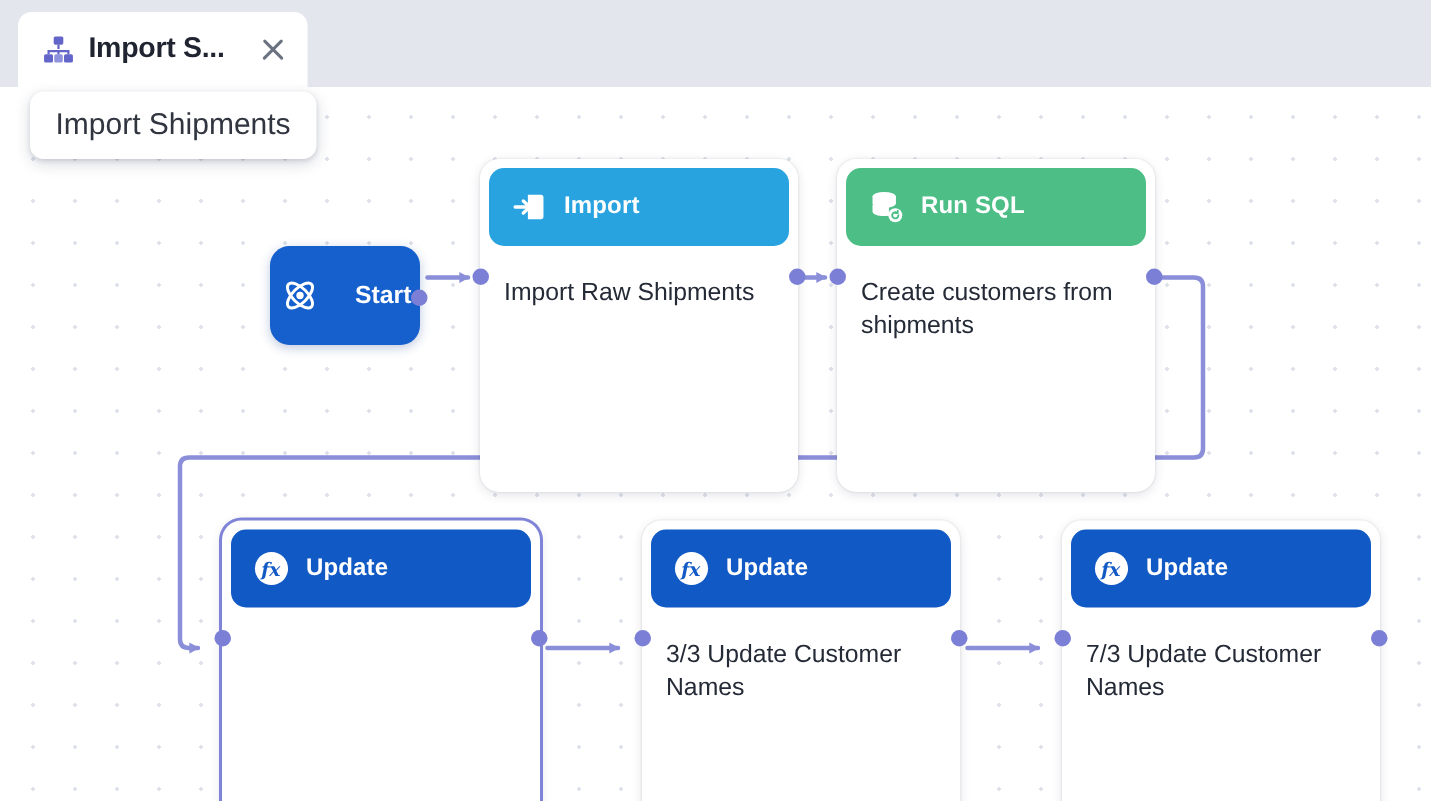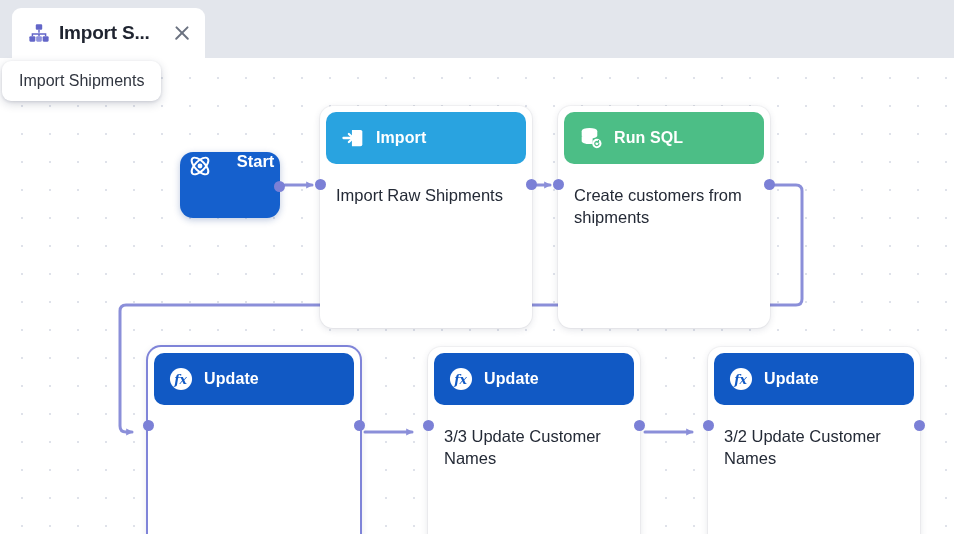--- a/index.html
+++ b/index.html
@@ -44,26 +44,26 @@
   }
   .tab-close::before, .tab-close::after {
     content: ""; position: absolute; left: 2px; top: 10px;
     width: 18px; height: 2.4px; background: #6b7280; border-radius: 2px;
   }
   .tab-close::before { transform: rotate(45deg); }
   .tab-close::after  { transform: rotate(-45deg); }
 
   
   .tooltip {
-    position: absolute; left: 2px; top: 61px;
+    position: absolute; left: 20px; top: 61px;
     padding: 11px 17px;
     background: #ffffff;
     border-radius: 9px;
     box-shadow: 0 3px 10px rgba(30,40,70,.18), 0 1px 3px rgba(30,40,70,.12);
-    font-size: 16px; color: #30353f;
+    font-size: 20px; color: #30353f;
     white-space: nowrap;
     z-index: 40;
   }
 
   
   .canvas {
     position: absolute; left: 0; top: 58px;
     width: 954px; height: 476px;
     background-color: #ffffff;
     background-image: radial-gradient(circle, #dfe2ea 1.3px, rgba(0,0,0,0) 1.4px);
@@ -104,23 +104,24 @@
   .port {
     position: absolute; width: 11px; height: 11px;
     border-radius: 50%; background: #7b80d6;
   }
 
   
   .start-node {
     position: absolute;
     background: #1560cd;
     border-radius: 13px;
-    display: flex; align-items: flex-start; justify-content: center;
+    display: flex; align-items: center; justify-content: center;
     gap: 23px;
     box-shadow: 0 2px 7px rgba(20,60,140,.28);
+    margin-top: 12px;
   }
   .start-node .badge { width: 28px; height: 28px; display:block; }
   .start-node .ttl { font-size: 16.5px; font-weight: 700; color: #ffffff; }
 </style>
 </head>
 <body>
 
 <div id="app">
 
   <div class="tabbar">
@@ -244,19 +245,19 @@
     <div class="node" style="left:708px; top:289px; width:212px; height:222px;">
       <div class="node-head" style="background:#1159c4;">
         <span class="badge">
           <svg viewBox="0 0 24 24" width="26" height="26" aria-hidden="true">
             <circle cx="12" cy="12" r="10.2" fill="#ffffff"></circle>
             <text x="11.6" y="16.4" text-anchor="middle" font-family="DejaVu Serif, serif" font-size="11.5" font-style="italic" font-weight="700" fill="#1159c4">fx</text>
           </svg>
         </span>
         <span class="ttl">Update</span>
       </div>
-      <div class="node-body">3/2 Update Customer Names</div>
+      <div class="node-body">7/3 Update Customer Names</div>
       <span class="port" style="left:-5px; top:73px;"></span>
       <span class="port" style="right:-5px; top:73px;"></span>
     </div>
 
   </div>
 </div>
 
 </body></html>

